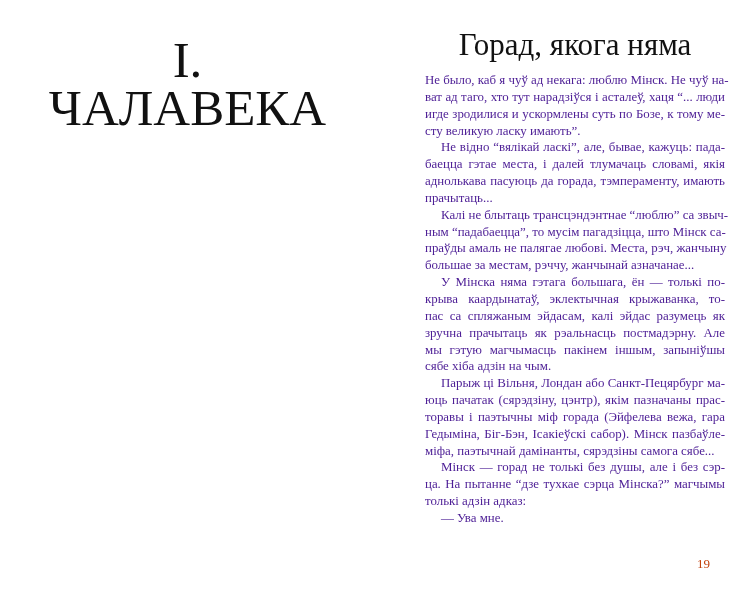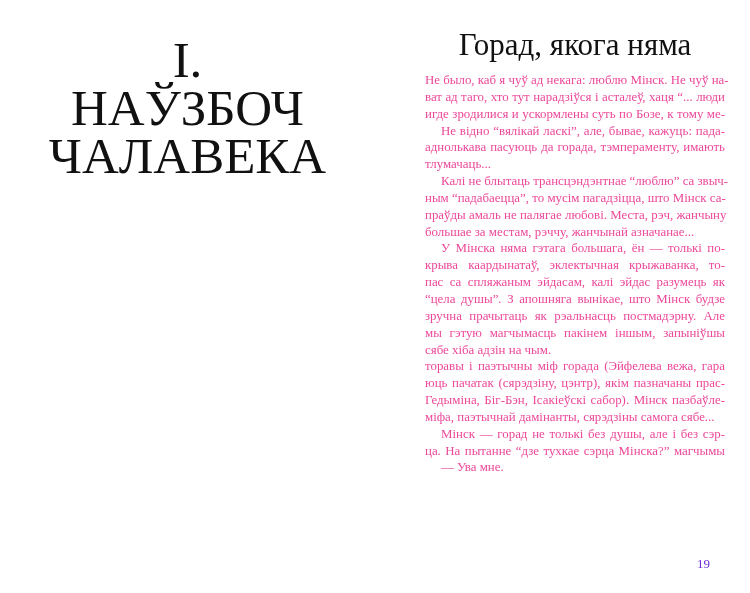--- a/index.html
+++ b/index.html
@@ -3,61 +3,63 @@
 <meta charset="utf-8">
 <style>
   html, body { margin: 0; padding: 0; background: #ffffff; }
   body { width: 750px; height: 593px; position: relative; overflow: hidden; font-family: "Liberation Serif", "DejaVu Serif", serif; color: #1a1a1a; }
   .spread { position: absolute; inset: 0; }
   .left-page { position: absolute; left: 0; top: 0; width: 375px; height: 593px; }
   .right-page { position: absolute; left: 375px; top: 0; width: 375px; height: 593px; }
   .chapter-heading { position: absolute; left: 0; width: 375px; top: 36px; text-align: center; font-size: 51px; line-height: 48px; font-weight: normal; color: #111; letter-spacing: 0px; }
   .chapter-heading div { white-space: nowrap; }
   .section-title { position: absolute; left: 40px; width: 320px; top: 27px; text-align: center; font-size: 31px; line-height: 36px; color: #111; white-space: nowrap; }
-  .body-text { position: absolute; left: 50px; top: 72px; width: 300px; font-size: 12.9px; line-height: 16.85px; color: #ec4899; }
+  .body-text { position: absolute; left: 50px; top: 72px; width: 300px; font-size: 12.9px; line-height: 16.85px; color: #4c1d95; }
   .body-text .ln { white-space: nowrap; display: block; text-align: justify; text-align-last: justify; }
   .body-text .ln.last { text-align-last: left; }
   .body-text .ln.indent { padding-left: 16px; font-family: Liberation Serif, serif; }
-  .page-number { position: absolute; left: 322px; top: 556px; font-size: 13px; color: #6d28d9; }
+  .page-number { position: absolute; left: 322px; top: 556px; font-size: 13px; color: #c2410c; }
 </style>
 </head>
 <body>
 
 <div class="spread">
   <div class="left-page">
     <div class="chapter-heading">
       <div>I.</div>
-      <div>НАЎЗБОЧ</div>
       <div>ЧАЛАВЕКА</div>
     </div>
   </div>
 
   <div class="right-page">
     <div class="section-title">Горад, якога няма</div>
     <div class="body-text" id="body-text">
         <span class="ln">Не было, каб я чуў ад некага: люблю Мінск. Не чуў на-</span>
         <span class="ln">ват ад таго, хто тут нарадзіўся і асталеў, хаця “... люди</span>
         <span class="ln">игде зродилися и ускормлены суть по Бозе, к тому ме-</span>
+        <span class="ln last">сту великую ласку имають”.</span>
         <span class="ln indent">Не відно “вялікай ласкі”, але, бывае, кажуць: пада-</span>
+        <span class="ln">баецца гэтае места, і далей тлумачаць словамі, якія</span>
         <span class="ln">аднолькава пасуюць да горада, тэмпераменту, имають</span>
-        <span class="ln last">тлумачаць...</span>
+        <span class="ln last">прачытаць...</span>
         <span class="ln indent">Калі не блытаць трансцэндэнтнае “люблю” са звыч-</span>
         <span class="ln">ным “падабаецца”, то мусім пагадзіцца, што Мінск са-</span>
         <span class="ln">праўды амаль не палягае любові. Места, рэч, жанчыну</span>
         <span class="ln last">большае за местам, рэччу, жанчынай азначанае...</span>
         <span class="ln indent">У Мінска няма гэтага большага, ён — толькі по-</span>
         <span class="ln">крыва каардынатаў, эклектычная крыжаванка, то-</span>
         <span class="ln">пас са спляжаным эйдасам, калі эйдас разумець як</span>
-        <span class="ln">“цела душы”. З апошняга вынікае, што Мінск будзе</span>
         <span class="ln">зручна прачытаць як рэальнасць постмадэрну. Але</span>
         <span class="ln">мы гэтую магчымасць пакінем іншым, запыніўшы</span>
         <span class="ln last">сябе хіба адзін на чым.</span>
+        <span class="ln indent">Парыж ці Вільня, Лондан або Санкт-Пецярбург ма-</span>
+        <span class="ln">юць пачатак (сярэдзіну, цэнтр), якім пазначаны прас-</span>
         <span class="ln">торавы і паэтычны міф горада (Эйфелева вежа, гара</span>
-        <span class="ln">юць пачатак (сярэдзіну, цэнтр), якім пазначаны прас-</span>
         <span class="ln">Гедыміна, Біг-Бэн, Ісакіеўскі сабор). Мінск пазбаўле-</span>
         <span class="ln last">міфа, паэтычнай дамінанты, сярэдзіны самога сябе...</span>
         <span class="ln indent">Мінск — горад не толькі без душы, але і без сэр-</span>
         <span class="ln">ца. На пытанне “дзе тухкае сэрца Мінска?” магчымы</span>
+        <span class="ln last">толькі адзін адказ:</span>
         <span class="ln indent last">— Ува мне.</span>
       </div>
     <div class="page-number">19</div>
   </div>
 </div>
 
 </body></html>

